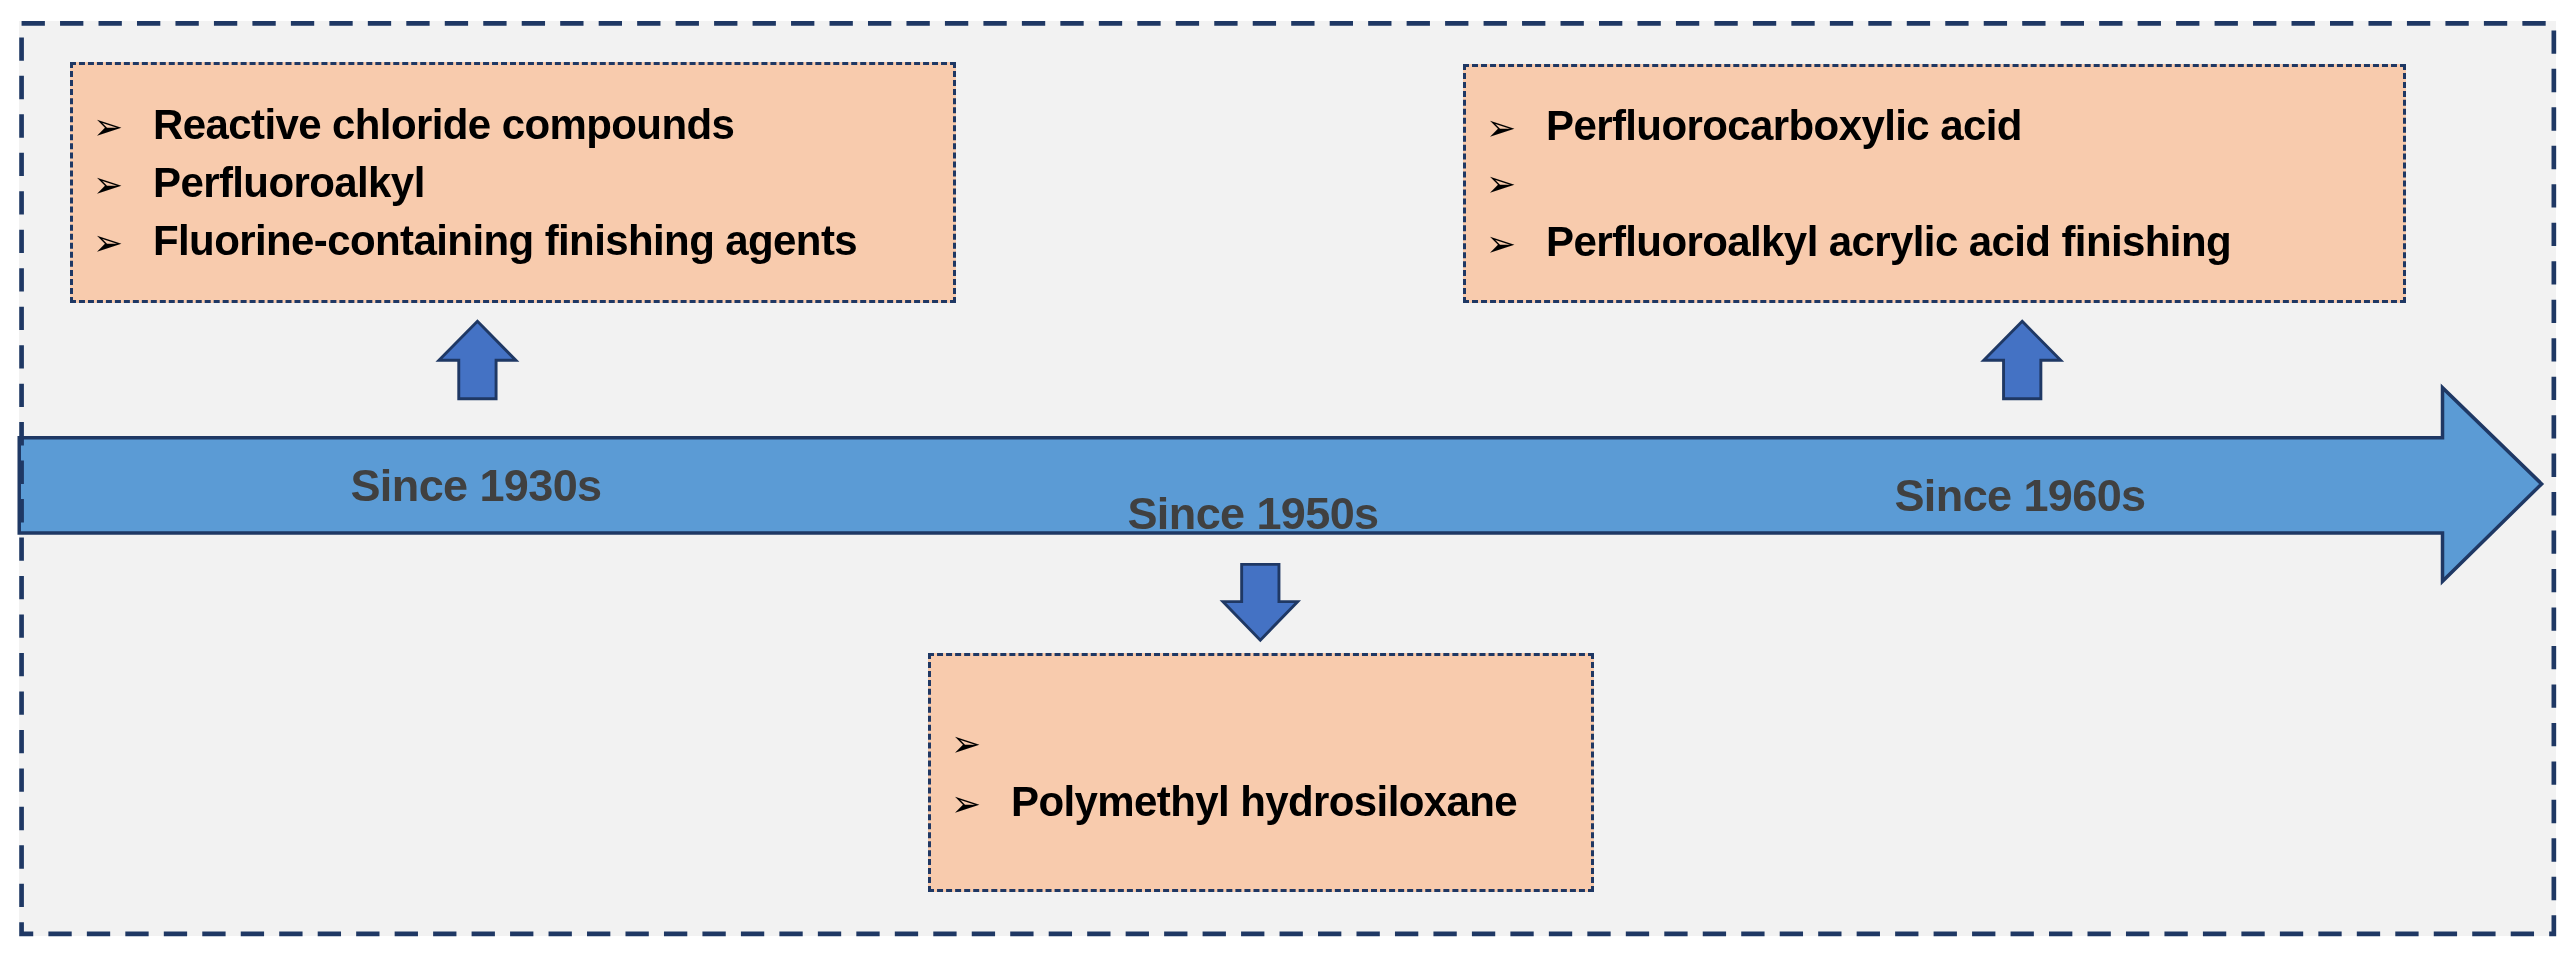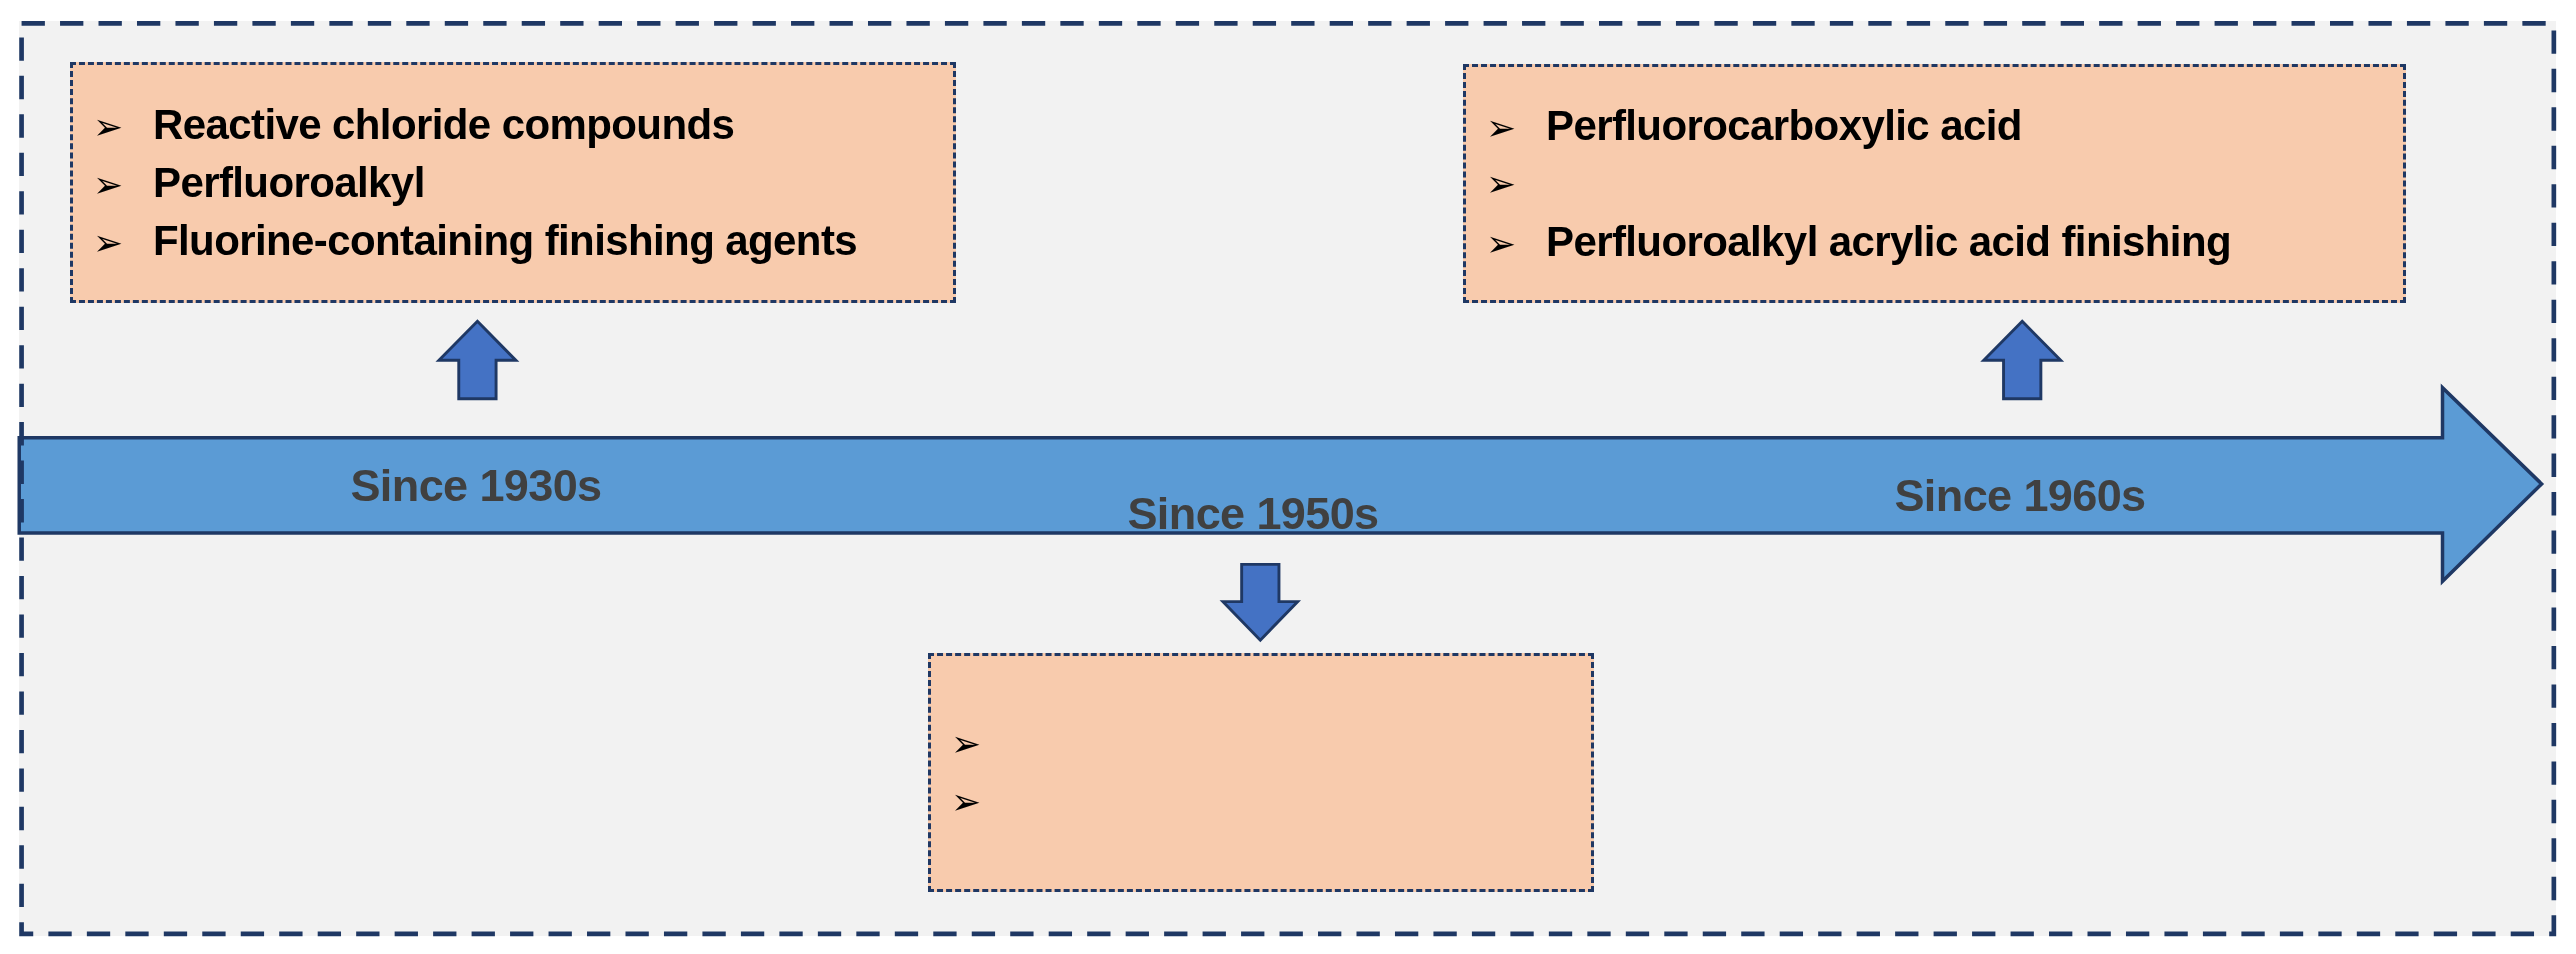--- a/index.html
+++ b/index.html
@@ -125,20 +125,21 @@
       <span class="item-text">Perfluoroalkyl acrylic acid finishing</span>
     </div>
   </div>
 
   <div class="box box-1950s">
     <div class="line">
       <span class="bullet">➢</span>
     </div>
     <div class="line">
       <span class="bullet">➢</span>
+      <span class="item-text">Polymethyl hydrosiloxane</span>
     </div>
   </div>
 
   <div class="era-label era-label-1">Since 1930s</div>
   <div class="era-label era-label-2">Since 1950s</div>
   <div class="era-label era-label-3">Since 1960s</div>
 
 </div>
 
 

